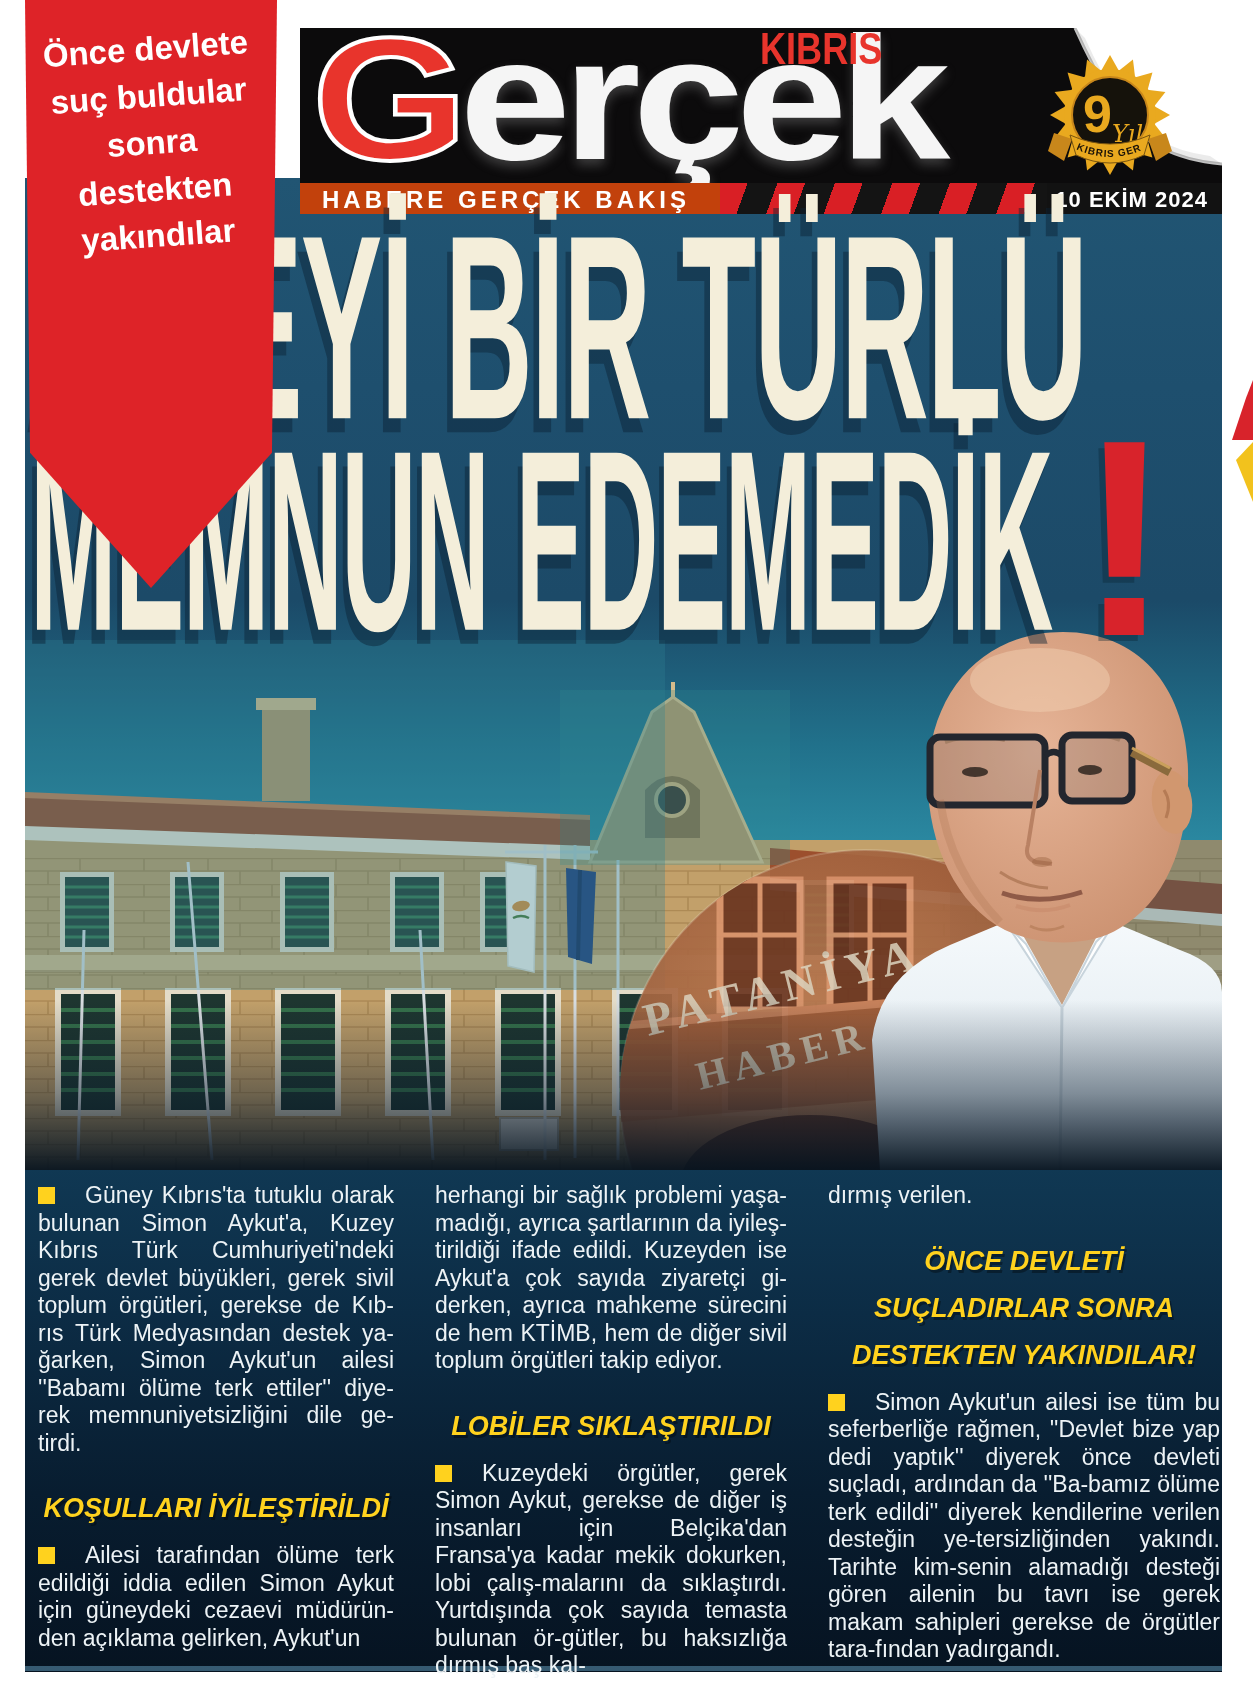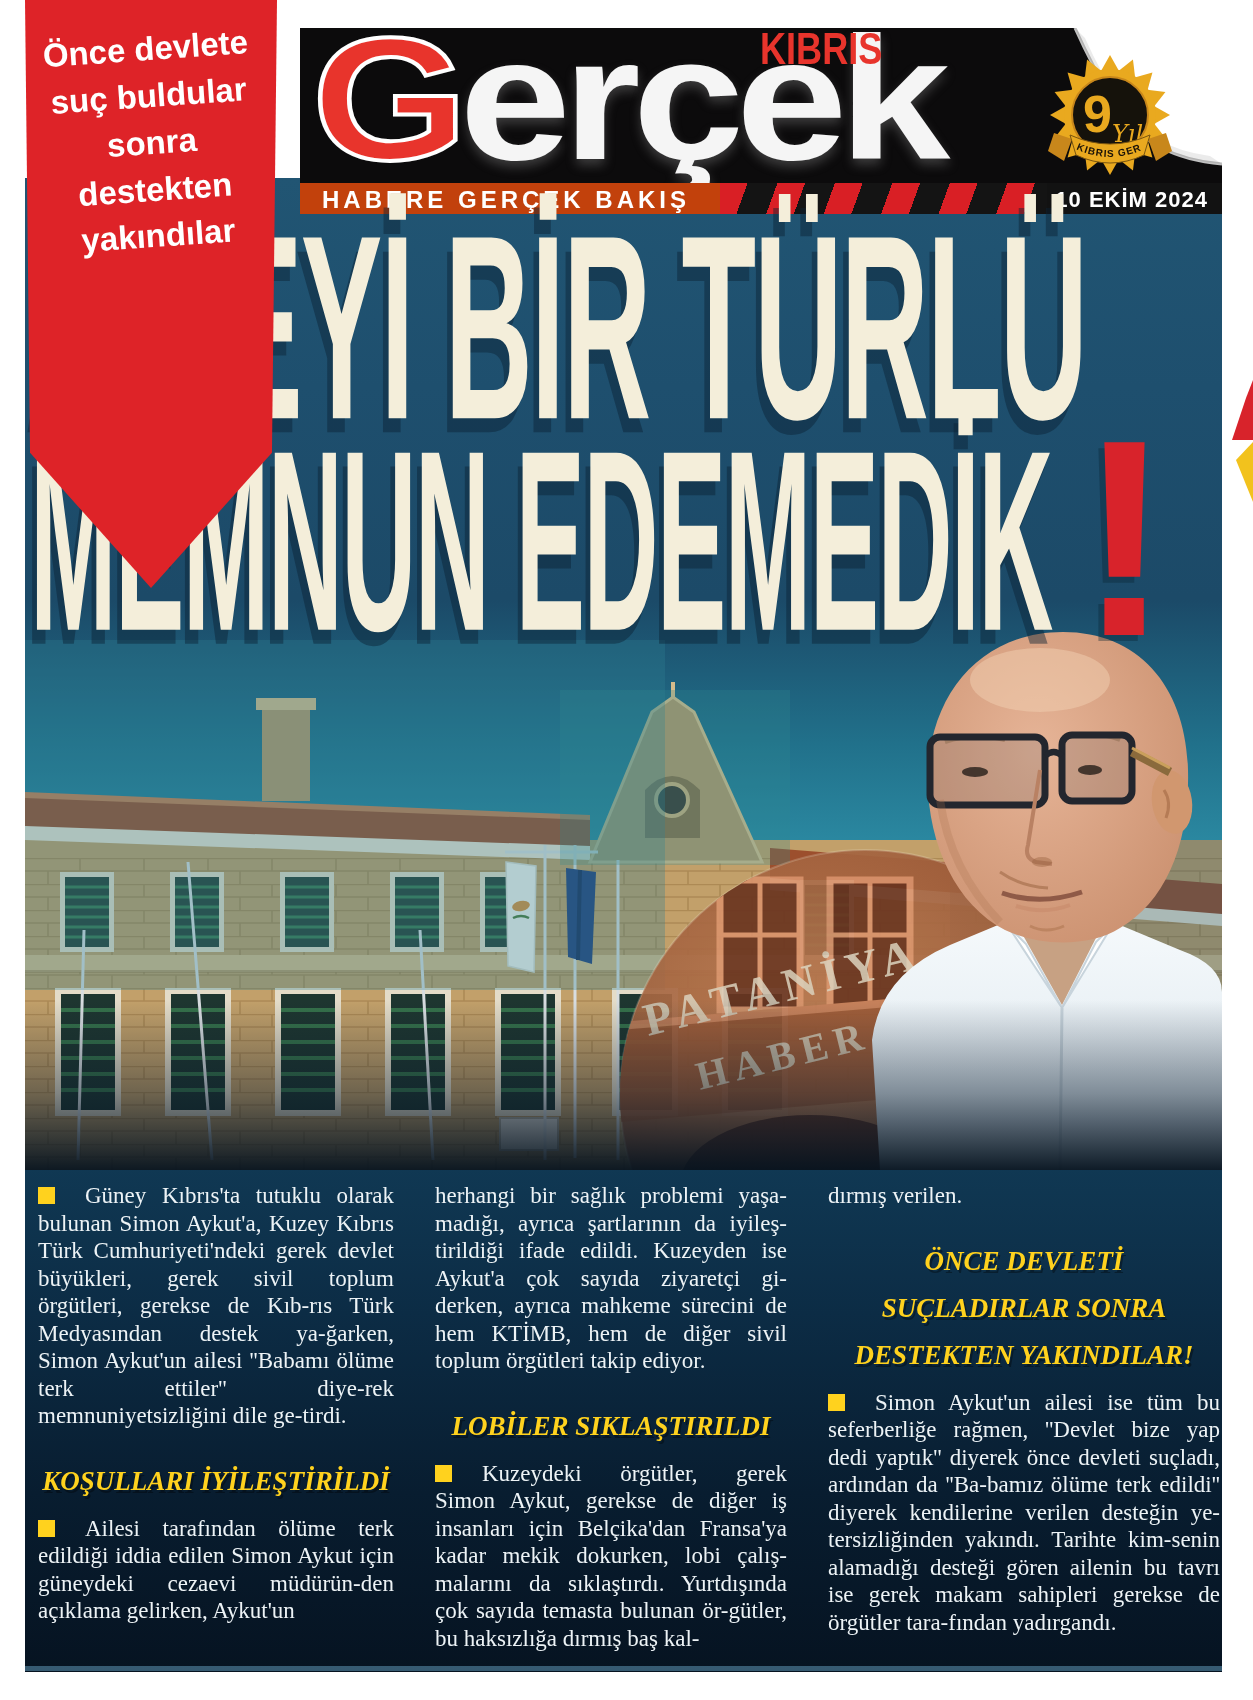--- a/index.html
+++ b/index.html
@@ -47,21 +47,21 @@
   .hl2{top:412px;font-size:130px;transform:scale(.80,1.98);letter-spacing:-2px;}
   .hl-bang{position:absolute;left:1078px;top:398px;font-size:280px;font-weight:bold;color:#d8232b;
     line-height:1;z-index:6;text-shadow:-6px 6px 0 rgba(10,34,50,.35);}
 
   
   .photo-svg{position:absolute;left:25px;top:600px;width:1197px;height:570px;z-index:2;}
   .edge-glyph{position:absolute;left:1228px;top:380px;width:25px;height:130px;z-index:3;}
 
   
   .col{position:absolute;top:1182px;color:#edf3f6;font-size:23px;line-height:27.5px;
-    text-align:justify;z-index:5;font-family:Liberation Serif, serif;}
+    text-align:justify;z-index:5;}
   .col1{left:38px;width:356px;}
   .col2{left:435px;width:352px;}
   .col3{left:828px;width:392px;}
   .para{margin:0 0 2px 0;}
   .bullet{display:inline-block;width:17px;height:17px;background:#ffd21e;margin-right:30px;
     position:relative;top:1px;}
   .subhead{margin:28px 0 10px 0;text-align:center;color:#ffd21e;font-size:27px;line-height:47px;
     font-weight:bold;font-style:italic;text-shadow:2px 3px 0 rgba(0,0,0,.35);}
 </style>
 </head>

